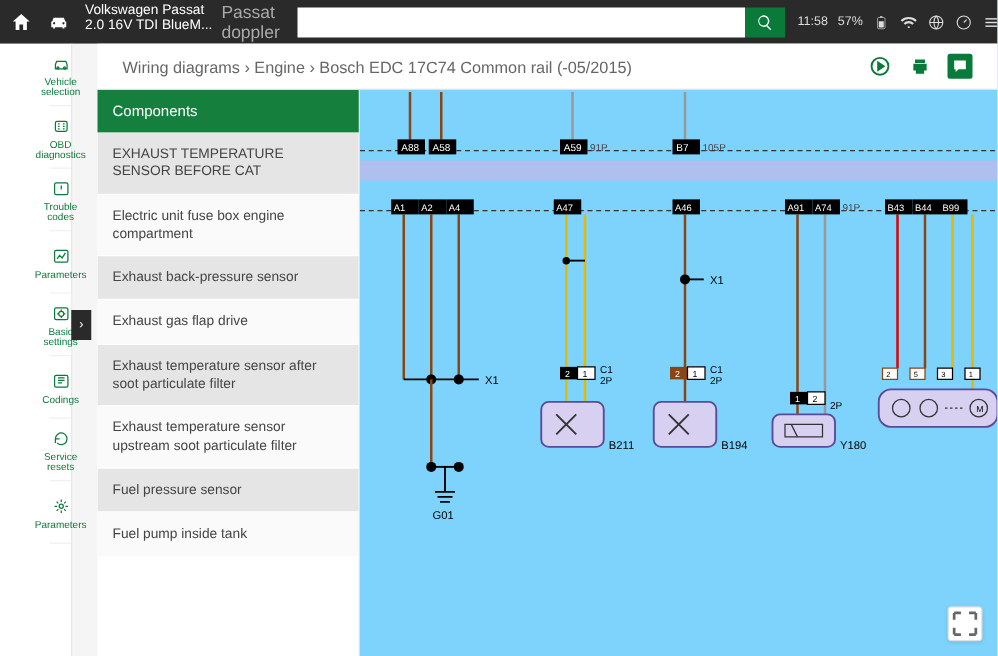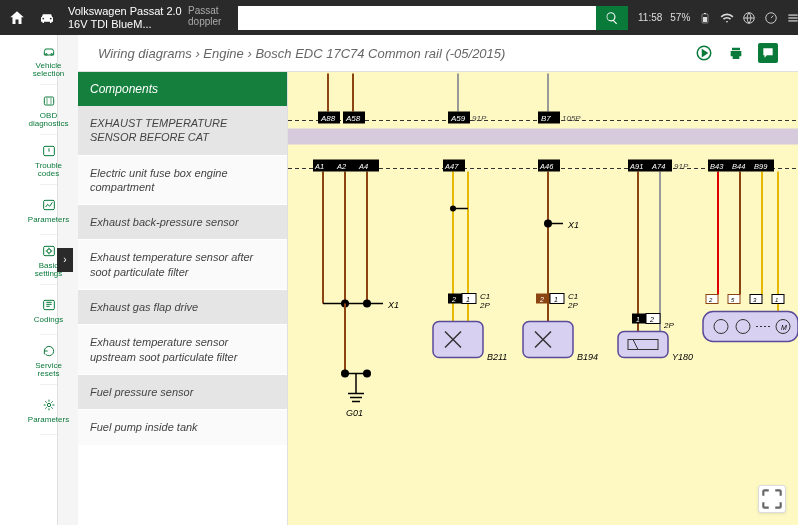--- a/index.html
+++ b/index.html
@@ -2,52 +2,52 @@
 <html><head>
 <meta charset="utf-8">
 <style>
   * { box-sizing: border-box; margin: 0; padding: 0; }
   body { font-family: -apple-system, BlinkMacSystemFont, "Segoe UI", Arial, sans-serif; font-size: 12px; background: #fff; width: 798px; height: 525px; overflow: hidden; }
   
   .topbar { background: #2a2a2a; color: #fff; height: 35px; display: flex; align-items: center; padding: 0 8px; gap: 10px; }
   .topbar .home { width: 20px; height: 20px; display: flex; align-items: center; justify-content: center; cursor: pointer; }
   .topbar .car { width: 24px; height: 20px; display: flex; align-items: center; justify-content: center; }
   .topbar .title-block { display: flex; flex-direction: row; line-height: 1.1; font-size: 11px; min-width: 160px; }
-  .topbar .title-block .sub { font-size: 10px; color: #aaa; }
+  .topbar .title-block .sub { font-size: 14px; color: #aaa; }
   .topbar .search { flex: 0 0 390px; height: 24px; display: flex; }
   .topbar .search input { flex: 1; border: none; padding: 0 6px; font-size: 12px; background: #fff; }
   .topbar .search button { width: 32px; background: #0a7a3a; border: none; color: #fff; cursor: pointer; display: flex; align-items: center; justify-content: center; }
   .topbar .status { margin-left: auto; display: flex; align-items: center; gap: 8px; font-size: 10px; color: #ddd; }
   .topbar .status .ico { width: 14px; height: 14px; display: inline-flex; align-items: center; justify-content: center; }
   
   .body { display: flex; height: calc(100% - 35px); }
   
   .leftnav { width: 58px; background: #fff; border-right: 1px solid #e0e0e0; display: flex; flex-direction: column; padding-left: 40px; }
   .leftnav .item { height: 50px; display: flex; flex-direction: column; align-items: center; justify-content: center; gap: 2px; cursor: pointer; color: #0a7a3a; border-bottom: 1px solid #f0f0f0; position: relative; }
   .leftnav .item .lbl { font-size: 8px; text-align: center; line-height: 1; padding: 0 2px; }
   .leftnav .item.active { background: #fff; }
   .leftnav .item .caret { position: absolute; right: -16px; top: 50%; transform: translateY(-50%); width: 16px; height: 24px; background: #2a2a2a; color: #fff; display: flex; align-items: center; justify-content: center; font-size: 10px; z-index: 5; }
   .nav-ico { width: 22px; height: 18px; display: flex; align-items: center; justify-content: center; }
   
-  .main { flex: 1; display: flex; flex-direction: column; background: #f5f5f5; font-style: italic; }
+  .main { flex: 1; display: flex; flex-direction: column; background: #f5f5f5; }
   .breadcrumb { height: 42px; background: #fff; border-bottom: 1px solid #e0e0e0; display: flex; align-items: center; padding: 0 20px; gap: 10px; margin: 0 0 0 20px; }
   .breadcrumb .path { flex: 1; color: #666; font-size: 13px; }
   .breadcrumb .actions { display: flex; gap: 12px; }
   .breadcrumb .actions .act { width: 20px; height: 20px; display: flex; align-items: center; justify-content: center; cursor: pointer; color: #0a7a3a; }
   .breadcrumb .actions .act.feedback { background: #0a7a3a; color: #fff; border-radius: 2px; }
   
   .content { flex: 1; display: flex; margin-left: 20px; }
   
   .components { width: 210px; background: #fff; display: flex; flex-direction: column; border-right: 1px solid #e0e0e0; }
   .components .hdr { background: #15803d; color: #fff; padding: 10px 12px; font-size: 12px; }
   .components .list { flex: 1; overflow-y: auto; }
   .components .comp { padding: 10px 12px; font-size: 11px; color: #444; border-bottom: 1px solid #fff; background: #e5e5e5; cursor: pointer; line-height: 1.3; }
   .components .comp:nth-child(even) { background: #fafafa; }
   
-  .diagram { flex: 1; background: #fef9c3; position: relative; overflow: hidden; }
+  .diagram { flex: 1; background: #7dd3fc; position: relative; overflow: hidden; }
   .diagram svg { width: 100%; height: 100%; }
   
   .fullscreen-btn { position: absolute; bottom: 12px; right: 12px; width: 28px; height: 28px; background: #fff; border: 1px solid #ddd; border-radius: 3px; display: flex; align-items: center; justify-content: center; cursor: pointer; box-shadow: 0 1px 3px rgba(0,0,0,0.1); }
 </style>
 </head>
 <body>
 
 <div class="topbar">
   <div class="home">
     <svg viewBox="0 0 24 24" width="18" height="18" fill="#fff">
@@ -211,22 +211,22 @@
       </div>
     </div>
 
     <div class="content">
       <div class="components">
         <div class="hdr">Components</div>
         <div class="list" id="comp-list">
             <div class="comp">EXHAUST TEMPERATURE SENSOR BEFORE CAT</div>
             <div class="comp">Electric unit fuse box engine compartment</div>
             <div class="comp">Exhaust back-pressure sensor</div>
+            <div class="comp">Exhaust gas flap drive</div>
             <div class="comp">Exhaust temperature sensor after soot particulate filter</div>
-            <div class="comp">Exhaust gas flap drive</div>
             <div class="comp">Exhaust temperature sensor upstream soot particulate filter</div>
             <div class="comp">Fuel pressure sensor</div>
             <div class="comp">Fuel pump inside tank</div>
           </div>
       </div>
 
       <div class="diagram">
         <svg viewBox="0 0 510 450" id="diag-svg">
 
           <rect x="0" y="55" width="510" height="16" fill="#c4b8e8" opacity="0.7"></rect>

